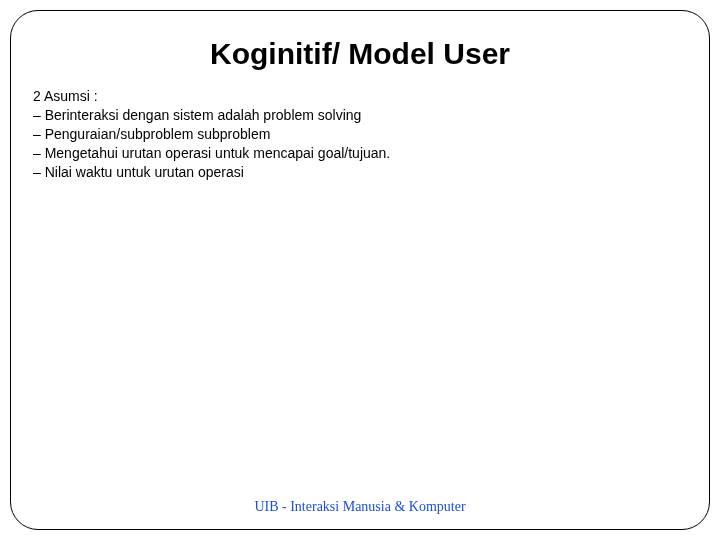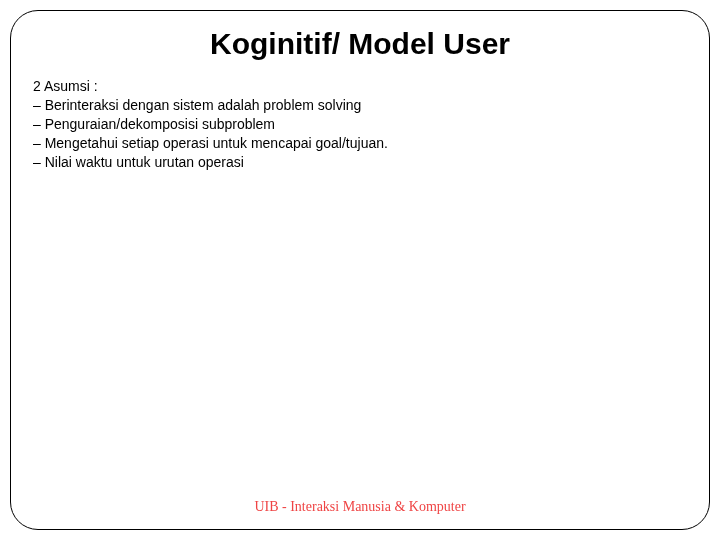--- a/index.html
+++ b/index.html
@@ -3,21 +3,21 @@
 <meta charset="utf-8">
 <style>
   * { margin: 0; padding: 0; box-sizing: border-box; }
   html, body { width: 720px; height: 540px; background: #fff; font-family: Arial, Helvetica, sans-serif; }
   .slide {
     width: 700px;
     height: 520px;
     margin: 10px;
     border: 1.5px solid #000;
     border-radius: 28px;
-    padding: 16px 22px 12px 22px;
+    padding: 26px 22px 12px 22px;
     position: relative;
     background: #fff;
   }
   .title {
     font-size: 30px;
     font-weight: bold;
     text-align: center;
     color: #000;
     margin-bottom: 16px;
     font-family: Arial, Helvetica, sans-serif;
@@ -29,29 +29,29 @@
   }
   .content p { margin: 0; }
   .footer {
     position: absolute;
     bottom: 14px;
     left: 0;
     right: 0;
     text-align: center;
     font-family: "Times New Roman", Times, serif;
     font-size: 14px;
-    color: #ef4444;
+    color: #1d4ed8;
   }
 </style>
 </head>
 <body>
 
 <div class="slide">
   <h1 class="title">Koginitif/ Model User</h1>
   <div class="content">
     <p>2 Asumsi :</p>
     <p>– Berinteraksi dengan sistem adalah problem solving</p>
-    <p>– Penguraian/dekomposisi subproblem</p>
-    <p>– Mengetahui setiap operasi untuk mencapai goal/tujuan.</p>
+    <p>– Penguraian/subproblem subproblem</p>
+    <p>– Mengetahui urutan operasi untuk mencapai goal/tujuan.</p>
     <p>– Nilai waktu untuk urutan operasi</p>
   </div>
   <div class="footer">UIB - Interaksi Manusia &amp; Komputer</div>
 </div>
 
 </body></html>

